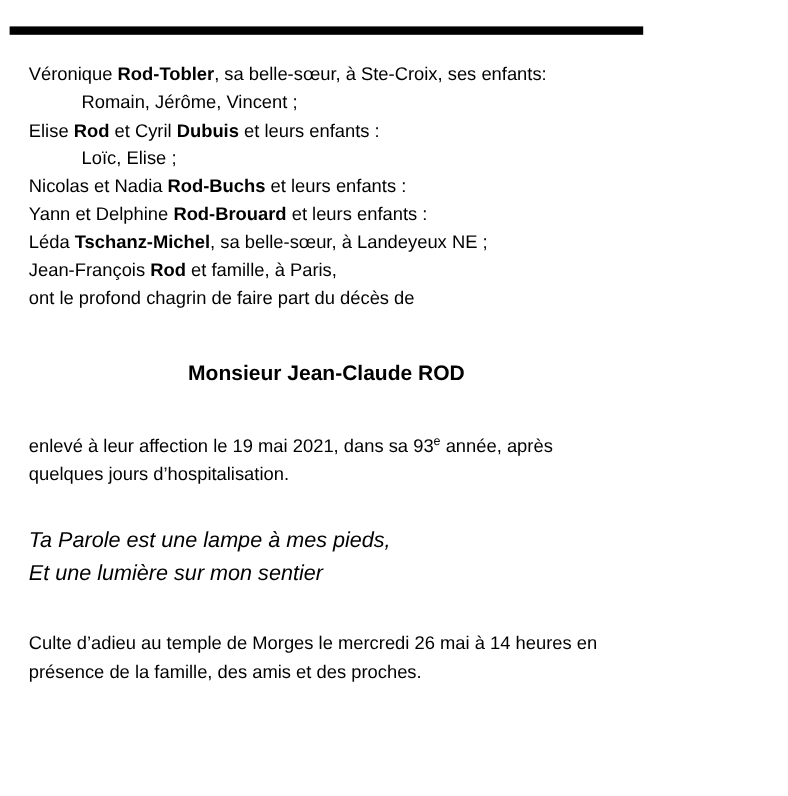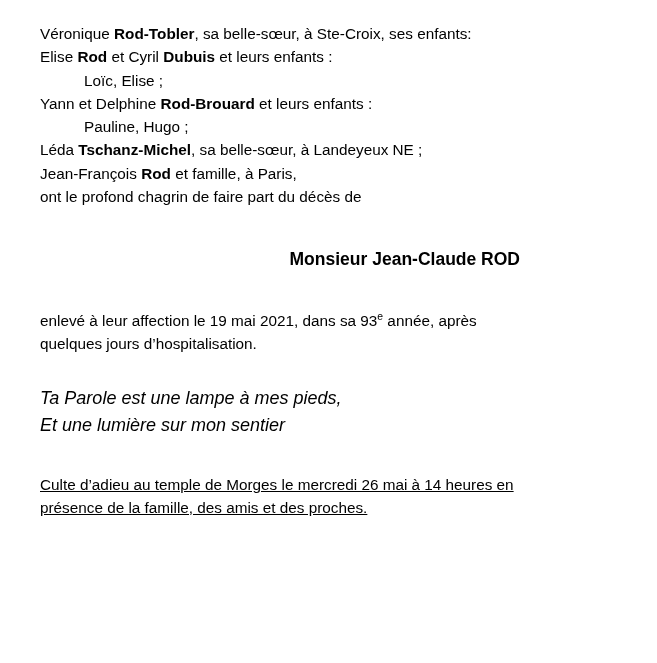--- a/index.html
+++ b/index.html
@@ -13,21 +13,21 @@
     font-family: "Liberation Sans", sans-serif;
     color: #000000;
     overflow: hidden;
   }
   .page {
     position: relative;
     width: 544px;
     height: 663px;
     box-sizing: border-box;
     display: flex;
-    flex-direction: row;
+    flex-direction: column;
   }
   .rule {
     height: 7px;
     background: #000000;
     margin: 0 8px;
     flex: 0 0 auto;
   }
   .rule-top {
     margin-top: 22px;
   }
@@ -42,21 +42,21 @@
   .family-line {
     white-space: nowrap;
   }
   .family-line.indent {
     padding-left: 44px;
   }
   b, .bold {
     font-weight: bold;
   }
   .deceased {
-    text-align: right;
+    text-align: center;
     font-weight: bold;
     font-size: 17.5px;
     margin-top: 38px;
     margin-bottom: 36px;
   }
   .passage {
     margin-top: 16px;
     margin-bottom: 0;
     max-width: 600px;
   }
@@ -69,21 +69,20 @@
   }
   .verse .ital {
     font-style: italic;
   }
   .details {
     margin-top: 34px;
   }
   .details p {
     margin: 0 0 19px 0;
     max-width: 600px;
-    text-decoration: underline;
   }
   .details p:last-child {
     margin-bottom: 0;
   }
   sup {
     font-size: 0.68em;
     vertical-align: super;
     line-height: 0;
   }
 </style>
@@ -91,24 +90,25 @@
 <body>
 
 <div class="page">
 
   <div class="rule rule-top"></div>
 
   <div class="content">
 
     <div class="family-list">
         <div class="family-line"><span>Véronique </span><b>Rod-Tobler</b><span>, sa belle-sœur, à Ste-Croix, ses enfants:</span></div>
+        <div class="family-line indent"><span>Romain, Jérôme, Vincent ;</span></div>
         <div class="family-line"><span>Elise </span><b>Rod</b><span> et Cyril </span><b>Dubuis</b><span> et leurs enfants :</span></div>
         <div class="family-line indent"><span>Loïc, Elise ;</span></div>
+        <div class="family-line"><span>Nicolas et Nadia </span><b>Rod-Buchs</b><span> et leurs enfants :</span></div>
         <div class="family-line"><span>Yann et Delphine </span><b>Rod-Brouard</b><span> et leurs enfants :</span></div>
-        <div class="family-line indent"><span>Pauline, Hugo ;</span></div>
         <div class="family-line"><span>Léda </span><b>Tschanz-Michel</b><span>, sa belle-sœur, à Landeyeux NE ;</span></div>
         <div class="family-line"><span>Jean-François </span><b>Rod</b><span> et famille, à Paris,</span></div>
         <div class="family-line"><span>ont le profond chagrin de faire part du décès de</span></div>
       </div>
 
     <div class="deceased">Monsieur Jean-Claude ROD</div>
 
     <p class="passage"><span>enlevé à leur affection le 19 mai 2021, dans sa 93</span><sup>e</sup><span> année, après quelques jours d’hospitalisation.</span></p>
 
     <div class="verse">

